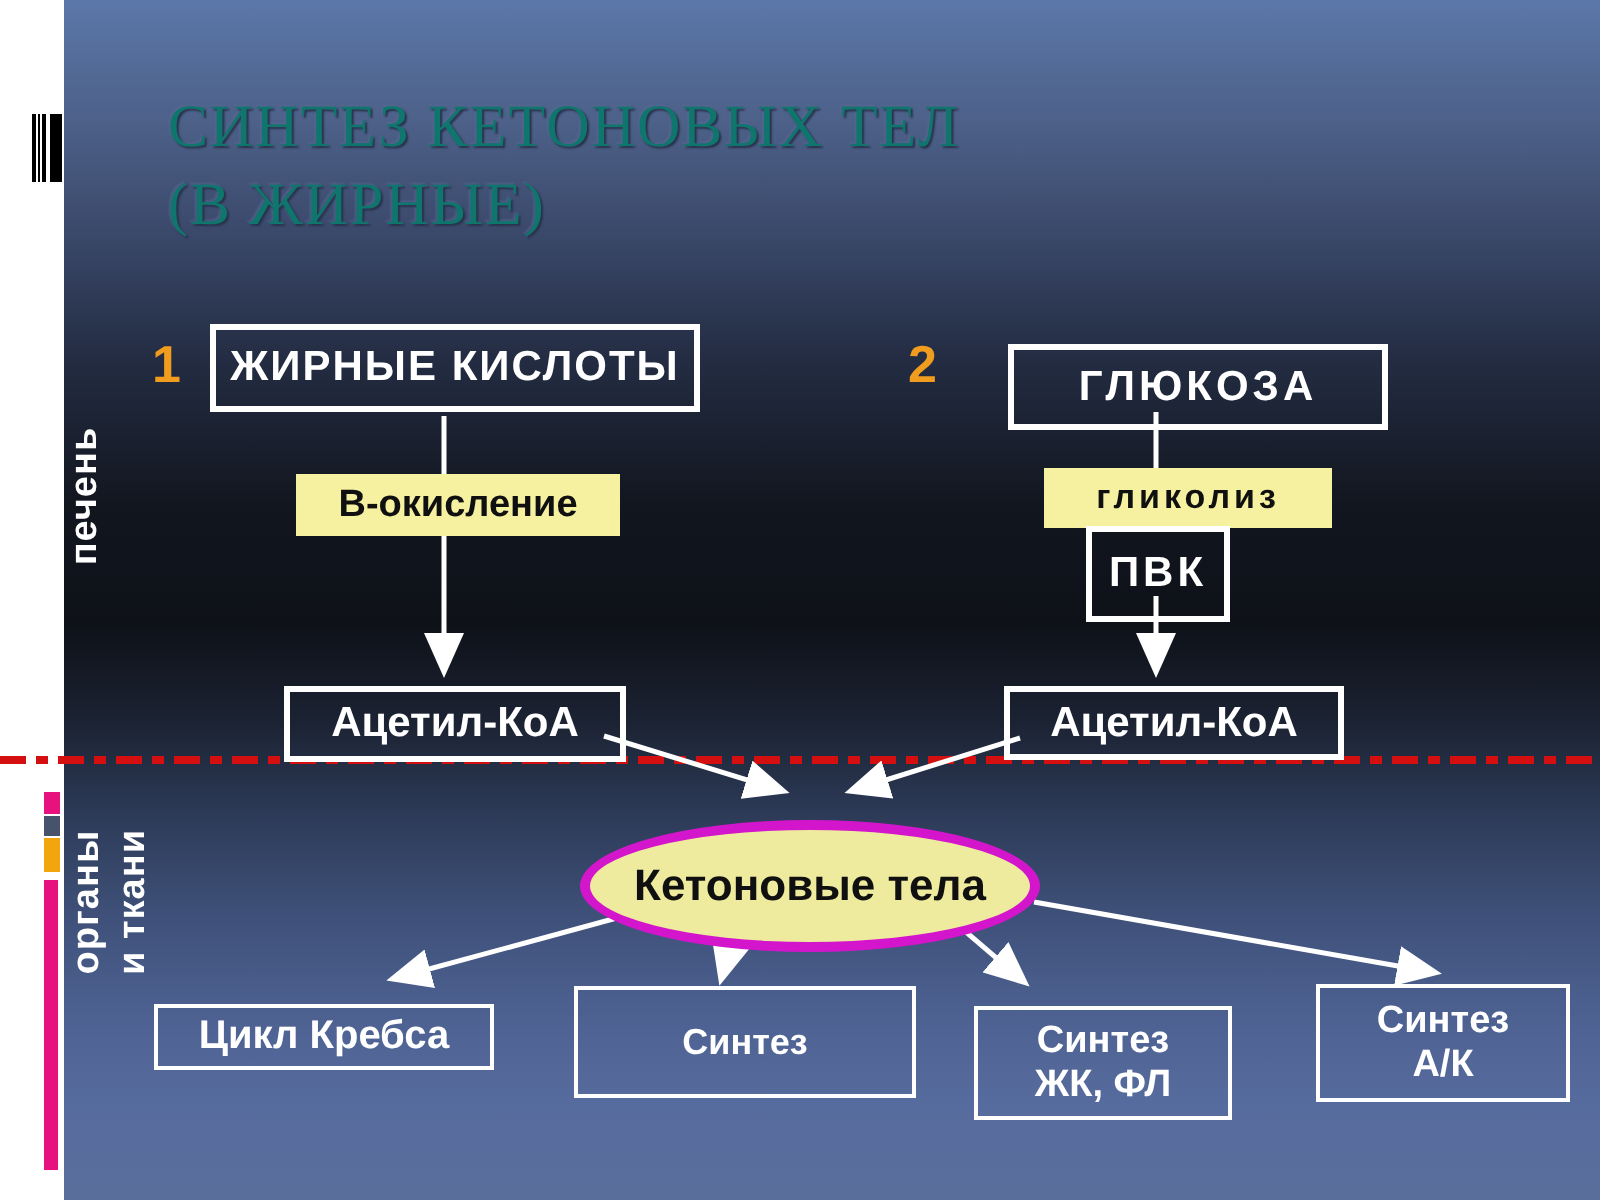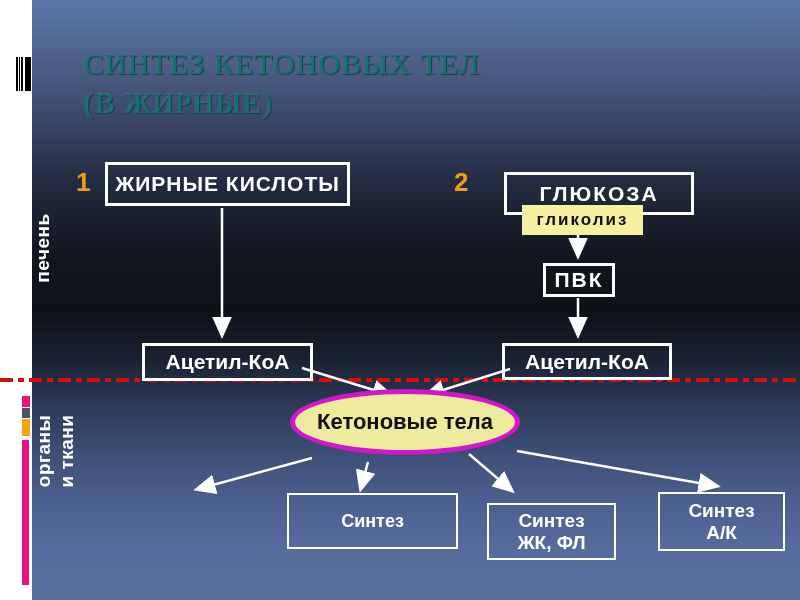--- a/index.html
+++ b/index.html
@@ -27,36 +27,36 @@
 
   .wbox{position:absolute;z-index:4;border:3px solid var(--box-border);
     color:#ffffff;font-weight:bold;display:flex;align-items:center;
     justify-content:center;text-align:center;box-sizing:border-box;}
   .ybox{position:absolute;z-index:4;background:var(--accent-yellow);
     color:#101010;font-weight:bold;display:flex;align-items:center;
     justify-content:center;text-align:center;box-sizing:border-box;}
 
   .box-fatty{left:105px;top:162px;width:245px;height:44px;font-size:21px;letter-spacing:1px;}
   .box-glucose{left:488px;top:172px;width:190px;height:43px;font-size:21px;letter-spacing:2px;margin-left:16px;}
-  .box-glycolysis{left:522px;top:205px;width:121px;height:30px;font-size:17px;letter-spacing:2px;}
-  .box-pvk{left:543px;top:263px;width:72px;height:34px;font-size:21px;letter-spacing:2px;}
+  .box-glycolysis{left:522px;top:234px;width:144px;height:30px;font-size:17px;letter-spacing:2px;}
+  .box-pvk{left:543px;top:263px;width:72px;height:48px;font-size:21px;letter-spacing:2px;}
   .box-boxidation{left:148px;top:237px;width:162px;height:31px;font-size:19px;}
   .box-acetyl-left{left:142px;top:343px;width:171px;height:38px;font-size:21px;}
   .box-acetyl-right{left:502px;top:343px;width:170px;height:37px;font-size:21px;}
   .box-krebs{left:77px;top:502px;width:170px;height:33px;font-size:20px;border-width:2px;}
   .box-chol{left:287px;top:493px;width:171px;height:56px;font-size:18px;line-height:21px;border-width:2px;}
   .box-zhk{left:487px;top:503px;width:129px;height:57px;font-size:19px;line-height:22px;border-width:2px;}
   .box-ak{left:658px;top:492px;width:127px;height:59px;font-size:19px;line-height:22px;border-width:2px;}
 
   .divider{position:absolute;left:0;top:378px;width:800px;height:4px;z-index:1;
     background:repeating-linear-gradient(90deg,
       var(--divider-red) 0 13px, transparent 13px 18px,
       var(--divider-red) 18px 24px, transparent 24px 29px);}
 
-  .ellipse{position:absolute;left:290px;top:389px;width:230px;height:66px;z-index:3;
+  .ellipse{position:absolute;left:290px;top:410px;width:230px;height:66px;z-index:3;
     background:var(--ellipse-fill);border:5px solid var(--ellipse-border);
     border-radius:50%;box-sizing:border-box;display:flex;align-items:center;
     justify-content:center;color:#101010;font-weight:bold;font-size:22px;}
 
   .arrows{position:absolute;left:0;top:0;z-index:2;}
 
   .vlabel{position:absolute;z-index:4;color:#ffffff;font-weight:bold;font-size:19px;
     letter-spacing:0.5px;text-align:center;transform:rotate(-90deg);
     height:22px;line-height:22px;}
   .vlabel-liver{left:-17px;top:237px;width:120px;}
@@ -115,29 +115,31 @@
     <line x1="469" y1="454" x2="511" y2="490" stroke="#ffffff" stroke-width="2.5" marker-end="url(#ah)"></line>
     <line x1="517" y1="451" x2="716" y2="486" stroke="#ffffff" stroke-width="2.5" marker-end="url(#ah)"></line>
   </svg>
 
   <div class="num num-1">1</div>
   <div class="num num-2">2</div>
 
   <div class="wbox box-fatty">ЖИРНЫЕ КИСЛОТЫ</div>
   <div class="wbox box-glucose">ГЛЮКОЗА</div>
 
+  <div class="ybox box-boxidation">В-окисление</div>
   <div class="ybox box-glycolysis">гликолиз</div>
 
   <div class="wbox box-pvk">ПВК</div>
 
   <div class="wbox box-acetyl-left">Ацетил-КоА</div>
   <div class="wbox box-acetyl-right">Ацетил-КоА</div>
 
   <div class="ellipse">Кетоновые тела</div>
 
+  <div class="wbox box-krebs">Цикл Кребса</div>
 
   <div class="wbox box-chol">
     <div>
       <div>Синтез</div>
     </div>
   </div>
 
   <div class="wbox box-zhk">
     <div>
       <div>Синтез</div>

